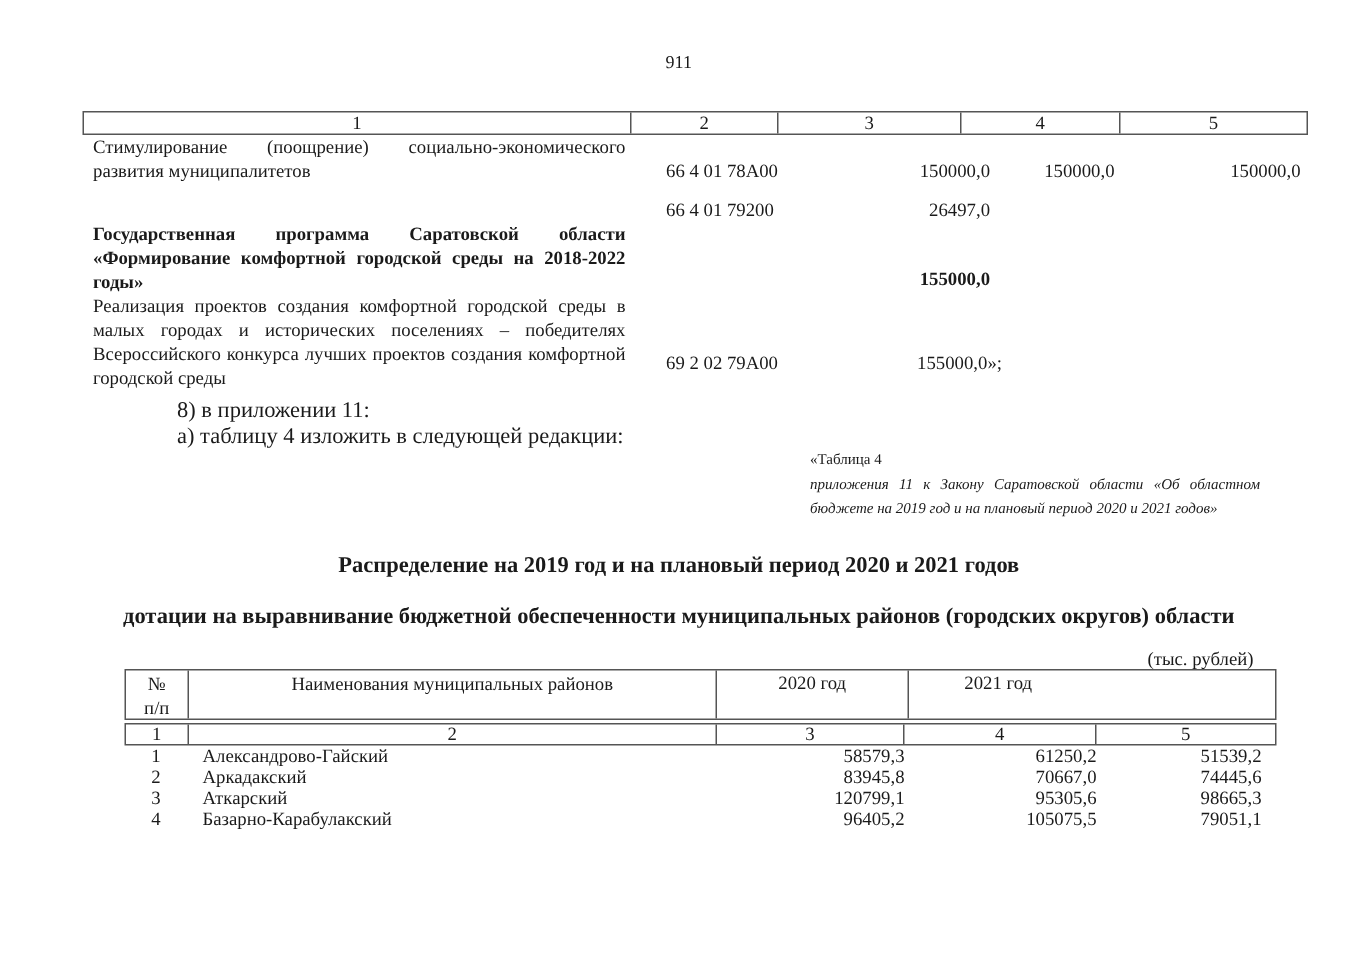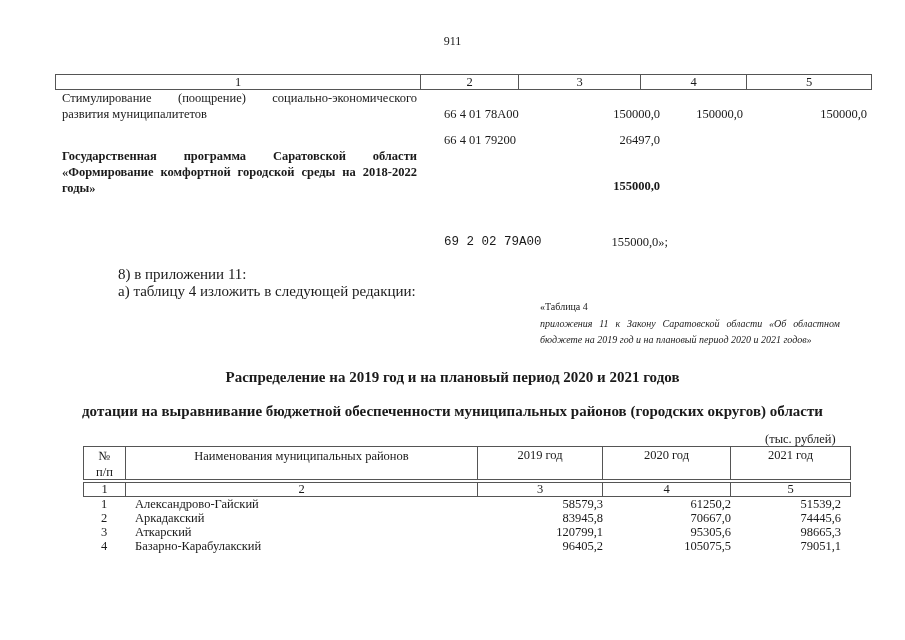--- a/index.html
+++ b/index.html
@@ -76,21 +76,22 @@
   <div class="val code" style="top:10px;">66 4 01 79200</div>
   <div class="val v3" style="top:10px;">26497,0</div>
 </div>
 
 <div class="abs t1-row" style="top:148px;height:48px;">
   <div class="desc bold">Государственная программа Саратовской области «Формирование комфортной городской среды на 2018-2022 годы»</div>
   <div class="val v3" style="top:30px;font-weight:bold;">155000,0</div>
 </div>
 
 <div class="abs t1-row" style="top:196px;height:64px;">
-  <div class="val code" style="top:38px;font-family:Liberation Mono, monospace;">69 2 02 79А00</div>
+  <div class="desc">Реализация проектов создания комфортной городской среды в малых городах и исторических поселениях – победителях Всероссийского конкурса лучших проектов создания комфортной городской среды</div>
+  <div class="val code" style="top:38px;">69 2 02 79А00</div>
   <div class="val v3" style="top:38px;right:199px;">155000,0»;</div>
 </div>
 
 <div class="abs para" style="top:266px;">8) в приложении 11:</div>
 <div class="abs para" style="top:283px;">а) таблицу 4 изложить в следующей редакции:</div>
 
 <div class="abs note" style="top:299px;">«Таблица 4</div>
 <div class="abs note" style="top:316px;font-style:italic;">приложения 11 к Закону Саратовской области «Об областном бюджете на 2019 год и на плановый период 2020 и 2021 годов»</div>
 
 <div class="abs title" style="top:368px;">Распределение на 2019 год и на плановый период 2020 и 2021 годов</div>
@@ -99,21 +100,20 @@
 <div class="abs units">(тыс. рублей)</div>
 
 <div class="abs t2-head">
   <div class="k1">
     <div style="border:none;">№</div>
     <div style="border:none;">п/п</div>
   </div>
   <div class="k2">
     <div style="border:none;">Наименования муниципальных районов</div>
   </div>
-  <div class="k3">2019 год</div>
   <div class="k4">2020 год</div>
   <div class="k5">2021 год</div>
 </div>
 
 <div class="abs t2-num">
   <div class="k1">1</div>
   <div class="k2">2</div>
   <div class="k3">3</div>
   <div class="k4">4</div>
   <div class="k5">5</div>

